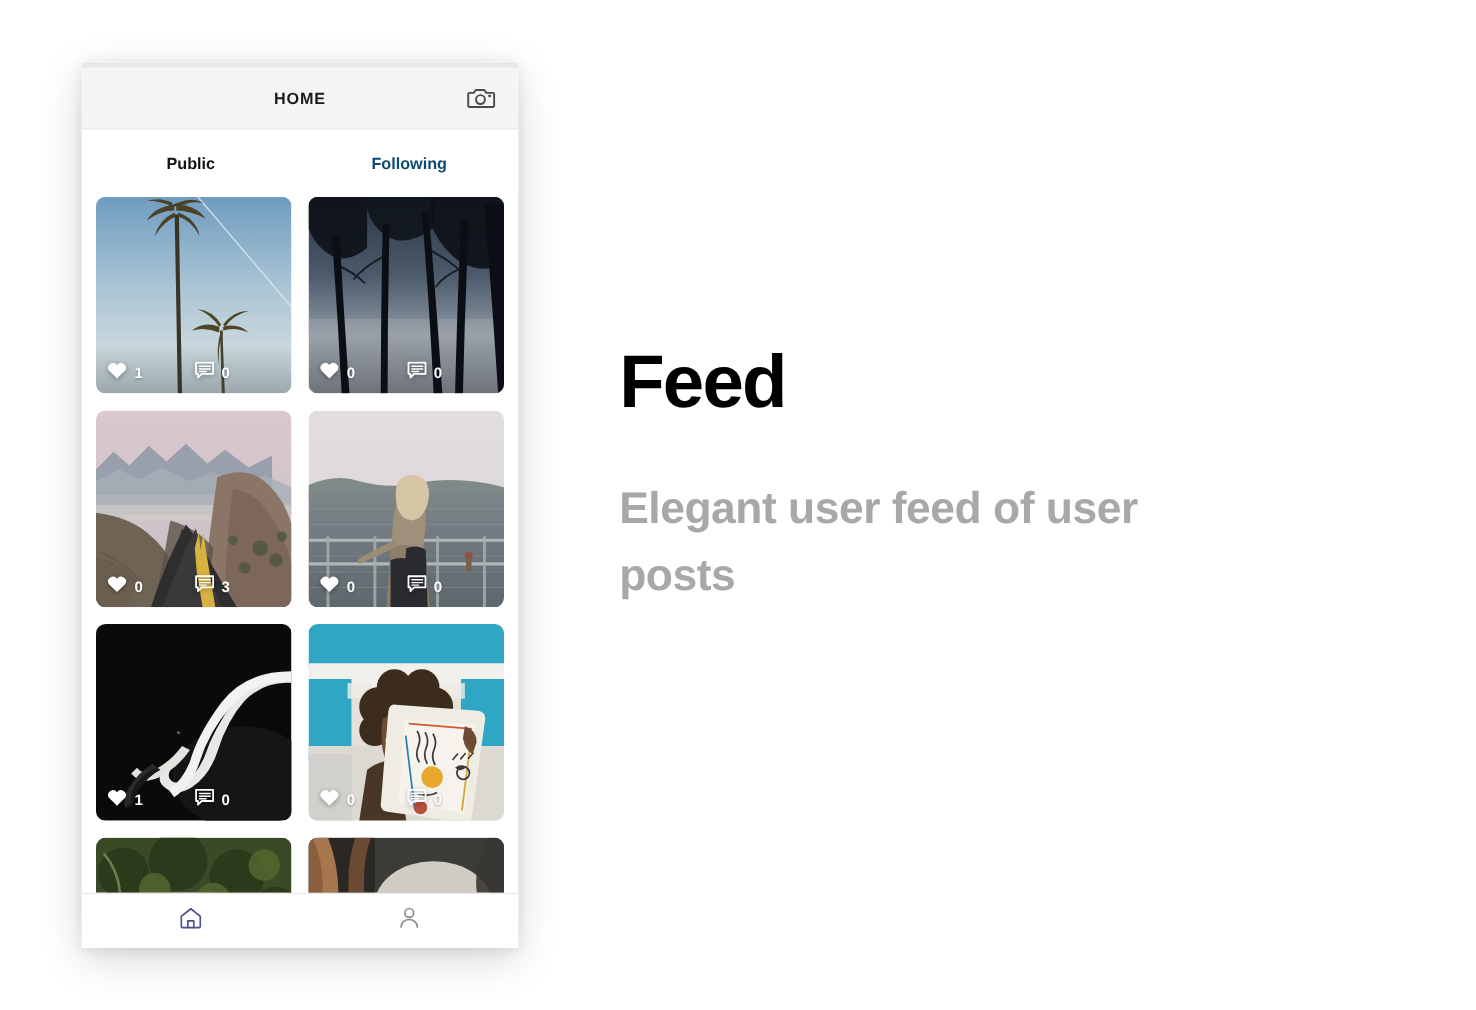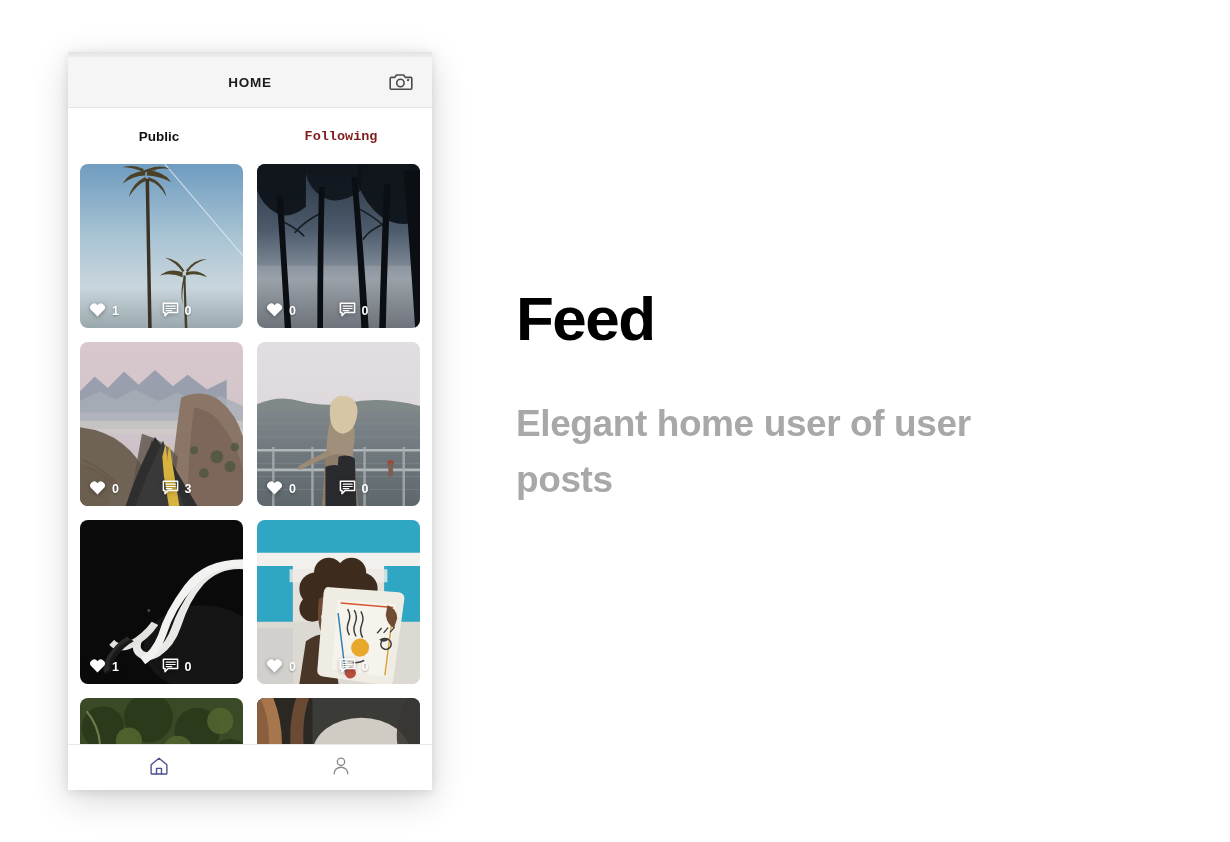--- a/index.html
+++ b/index.html
@@ -81,21 +81,21 @@
   }
   .tab {
     flex: 1;
     text-align: center;
     font-size: 13.5px;
     font-weight: bold;
     cursor: pointer;
     user-select: none;
   }
   .tab.active { color: #111111; }
-  .tab.inactive { color: #7f1d1d; font-family: Liberation Mono, monospace; }
+  .tab.inactive { color: #0c4a6e; }
 
   
   .feed {
     position: absolute;
     left: 0; top: 112px;
     right: 0;
     bottom: 46px;
     overflow: hidden;
     padding: 0 12px;
   }
@@ -594,16 +594,16 @@
             <path d="M4.6 20.4c0-4.1 3.3-7 7.4-7s7.4 2.9 7.4 7"></path>
           </svg>
         </span>
       </div>
     </div>
 
   </div>
 
   <div class="caption">
     <div class="caption-title">Feed</div>
-    <div class="caption-sub">Elegant home user of user posts</div>
+    <div class="caption-sub">Elegant user feed of user posts</div>
   </div>
 
 </div>
 
 </body></html>

